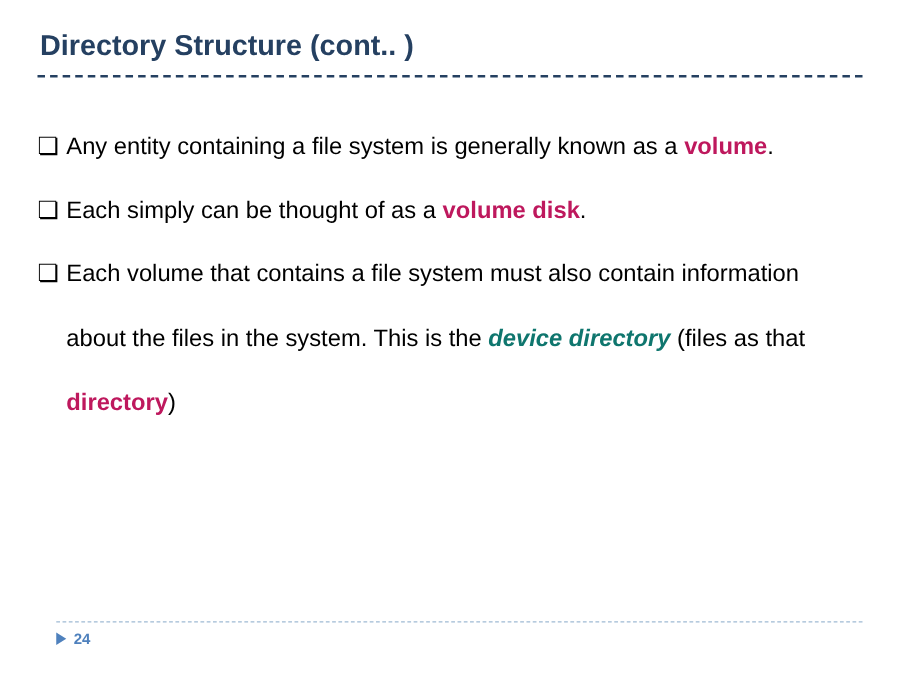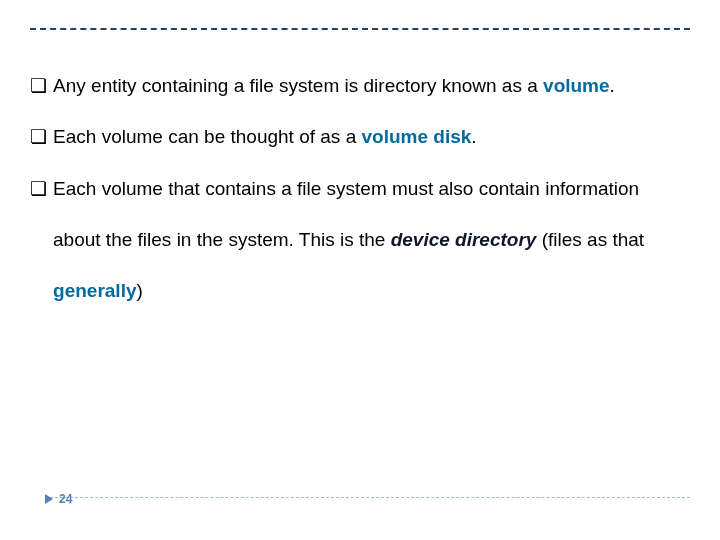--- a/index.html
+++ b/index.html
@@ -45,33 +45,33 @@
     flex: 0 0 auto;
     margin-right: 6px;
     color: #000;
     font-size: 19px;
     line-height: 2.7;
   }
   .bullet-body {
     flex: 1 1 auto;
   }
   .red-bold {
-    color: #0369a1;
+    color: #be185d;
     font-weight: bold;
     font-style: normal;
   }
   .red-italic-bold {
-    color: #0f172a;
+    color: #0f766e;
     font-weight: bold;
     font-style: italic;
   }
   .footer {
     position: absolute;
     left: 45px;
-    bottom: 34px;
+    bottom: 22px;
     display: flex;
     align-items: center;
   }
   .footer-rule {
     position: absolute;
     left: 45px;
     right: 30px;
     bottom: 42px;
     border: none;
     border-top: 1px dashed #9fbad4;
@@ -89,42 +89,43 @@
     font-size: 12px;
     font-weight: bold;
     color: #4f81bd;
   }
 </style>
 </head>
 <body>
 
 <div class="slide">
 
+  <div class="title">Directory Structure (cont.. )</div>
   <hr class="title-rule">
 
   <div class="content">
 
     <div class="bullet">
       <span class="marker">❏</span>
       <span class="bullet-body">
-        <span>Any entity containing a file system is directory known as a </span><span class="red-bold">volume</span><span>.</span>
+        <span>Any entity containing a file system is generally known as a </span><span class="red-bold">volume</span><span>.</span>
       </span>
     </div>
 
     <div class="bullet">
       <span class="marker">❏</span>
       <span class="bullet-body">
-        <span>Each volume can be thought of as a </span><span class="red-bold">volume disk</span><span>.</span>
+        <span>Each simply can be thought of as a </span><span class="red-bold">volume disk</span><span>.</span>
       </span>
     </div>
 
     <div class="bullet">
       <span class="marker">❏</span>
       <span class="bullet-body">
-        <span>Each volume that contains a file system must also contain information about the files in the system. This is the </span><span class="red-italic-bold">device directory</span><span> (files as that </span><span class="red-bold">generally</span><span>)</span>
+        <span>Each volume that contains a file system must also contain information about the files in the system. This is the </span><span class="red-italic-bold">device directory</span><span> (files as that </span><span class="red-bold">directory</span><span>)</span>
       </span>
     </div>
 
   </div>
 
   <hr class="footer-rule">
   <div class="footer">
     <div class="page-arrow"></div>
     <div class="page-num">24</div>
   </div>

